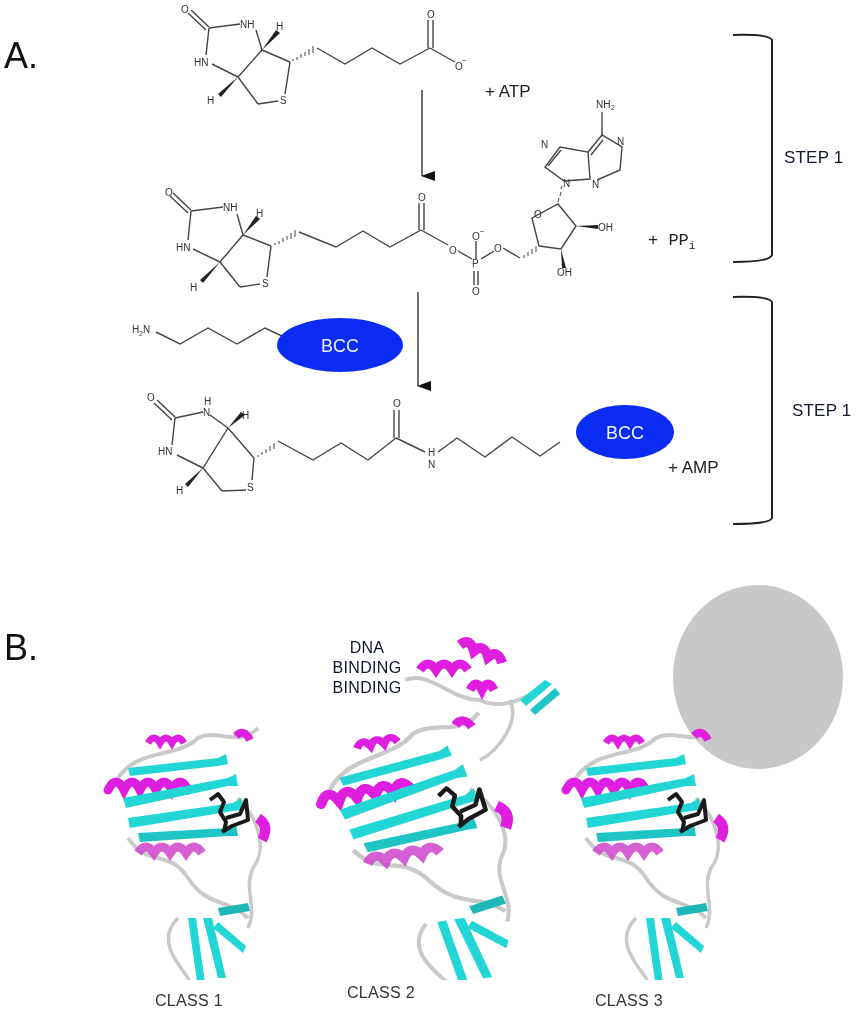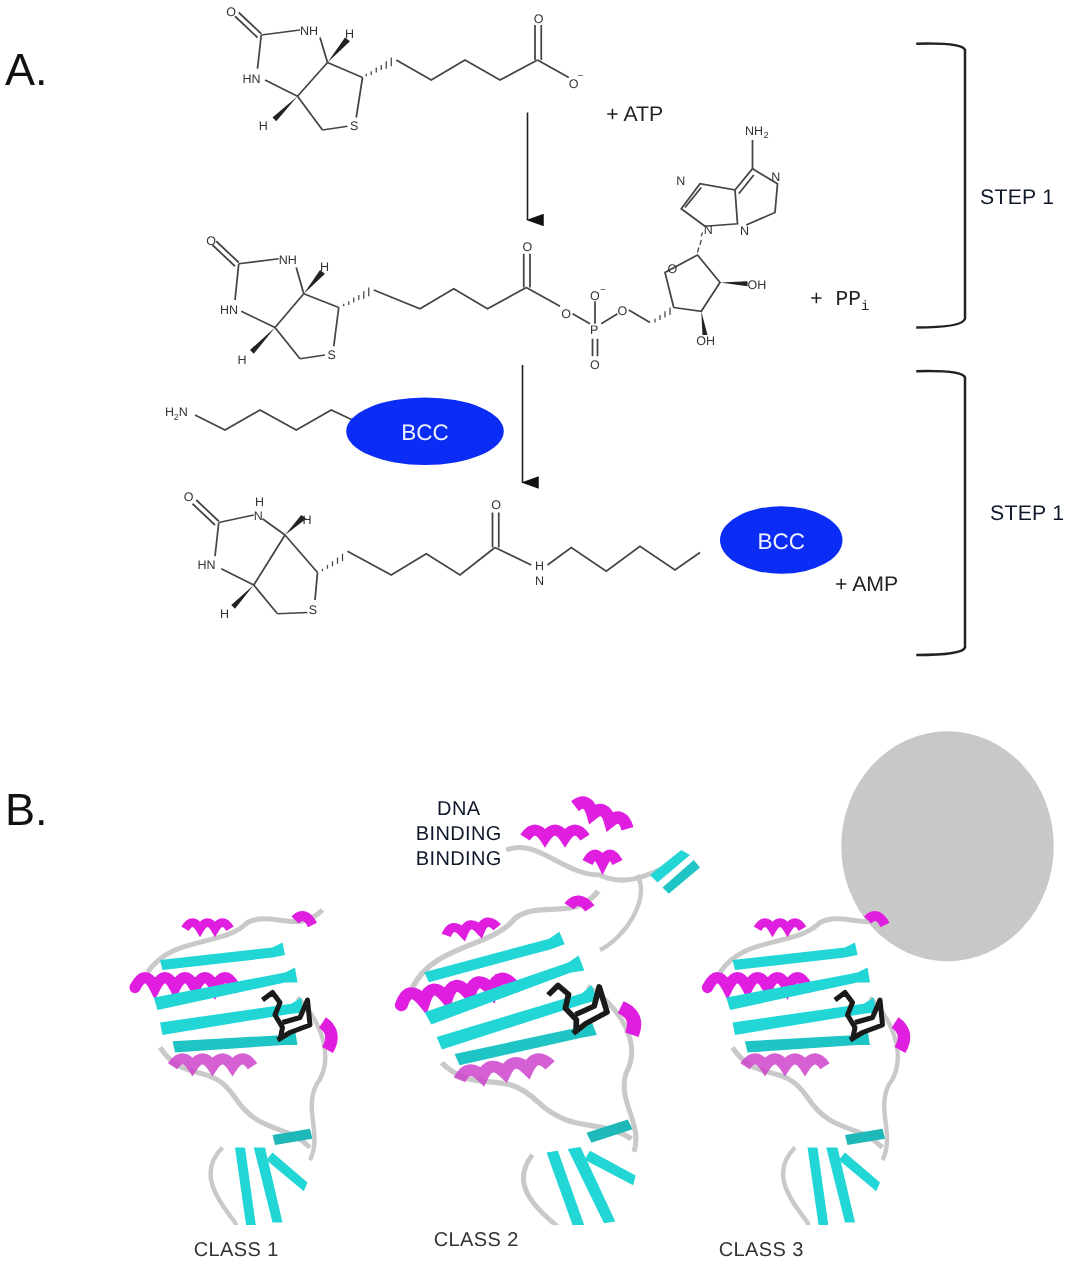--- a/index.html
+++ b/index.html
@@ -270,13 +270,13 @@
     </g>
   </g>
 
   <g transform="translate(576,778)">
     <use href="#bpl-fold"></use>
   </g>
 </svg>
 
 <div class="abs class-label" style="left:155px;top:992px;width:110px;">CLASS 1</div>
 <div class="abs class-label" style="left:347px;top:984px;width:110px;">CLASS 2</div>
-<div class="abs class-label" style="left:575px;top:992px;width:110px;">CLASS 3</div>
+<div class="abs class-label" style="left:595px;top:992px;width:110px;">CLASS 3</div>
 
 </body></html>

